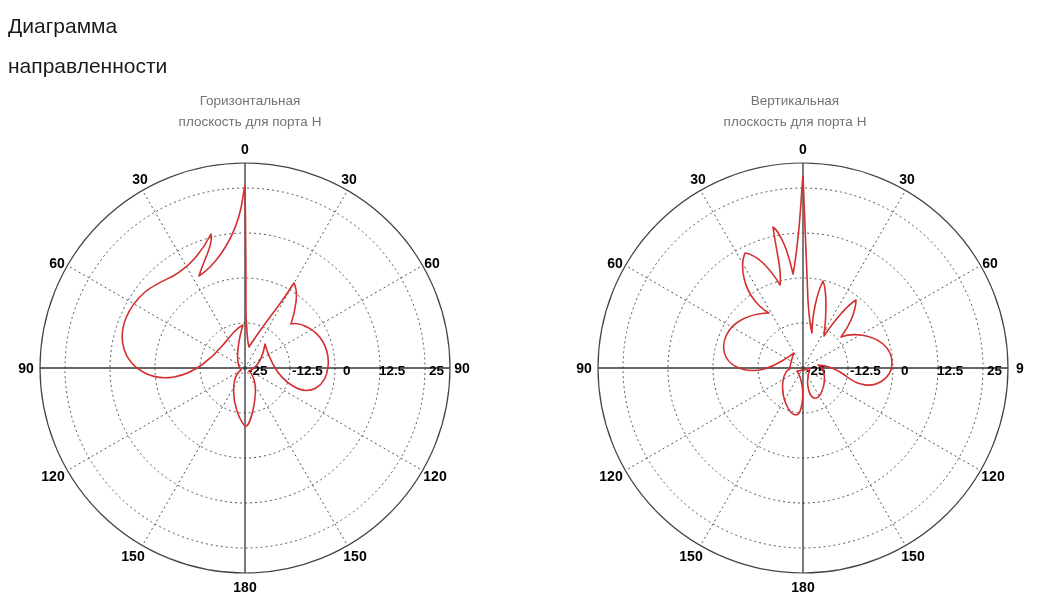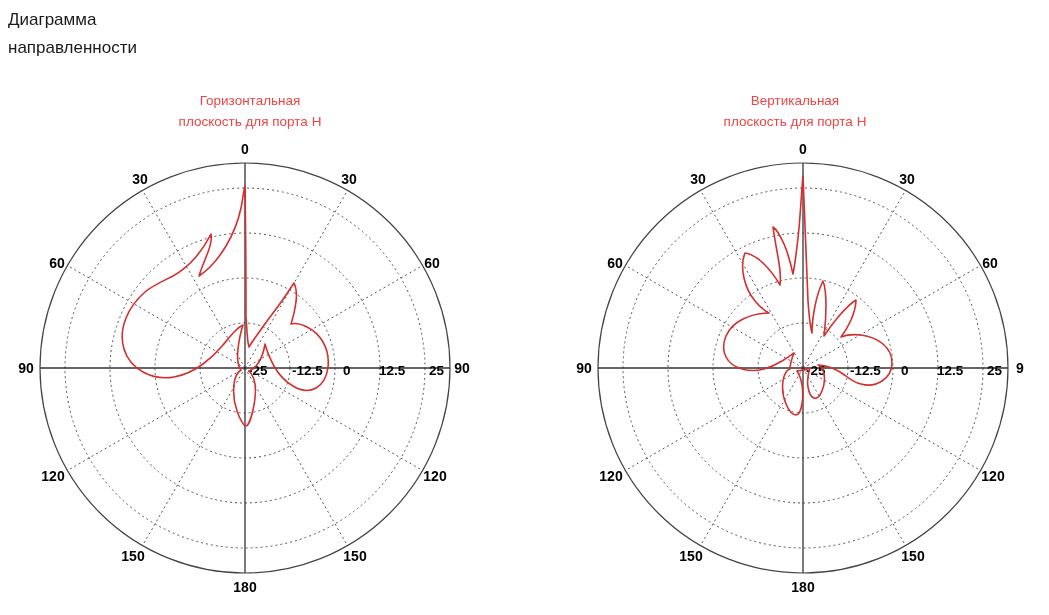--- a/index.html
+++ b/index.html
@@ -12,41 +12,41 @@
     height: 615px;
     position: relative;
     font-family: "Liberation Sans", sans-serif;
     color: #000000;
     overflow: hidden;
   }
   #page-title {
     position: absolute;
     left: 8px;
     top: 6px;
-    font-size: 17px;
-    line-height: 28px;
+    font-size: 21px;
+    line-height: 40px;
     color: #1a1a1a;
     white-space: pre-line;
   }
   .chart-panel {
     position: absolute;
     top: 90px;
   }
   #panel-left  { left: 0px;   width: 500px; }
   #panel-right { left: 545px; width: 500px; }
 
   .chart-title {
     position: absolute;
     top: 0;
     left: 0;
     width: 100%;
     text-align: center;
     font-size: 13.5px;
     line-height: 21px;
-    color: #ef4444;
+    color: #737373;
     white-space: pre-line;
   }
   .polar-wrap {
     position: absolute;
     top: 46px;
     left: 0;
     width: 500px;
     height: 470px;
   }
   .polar-svg {

